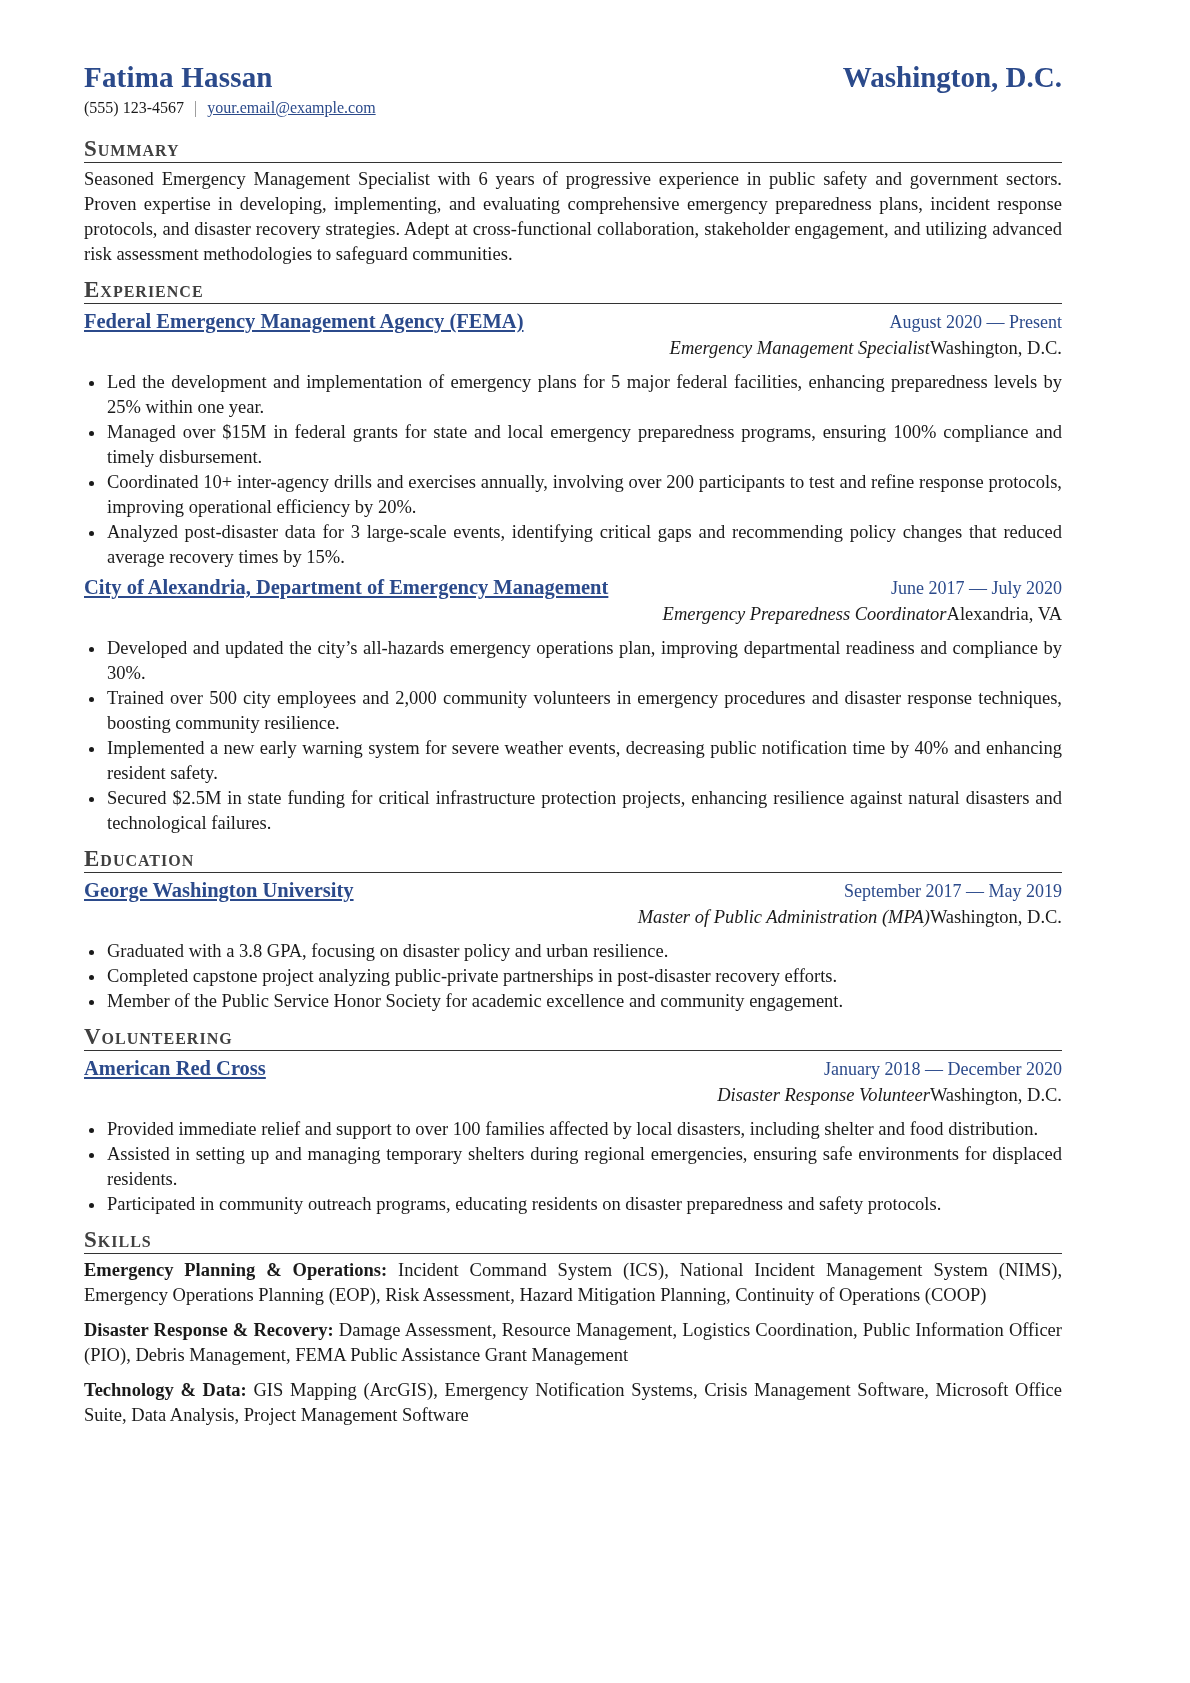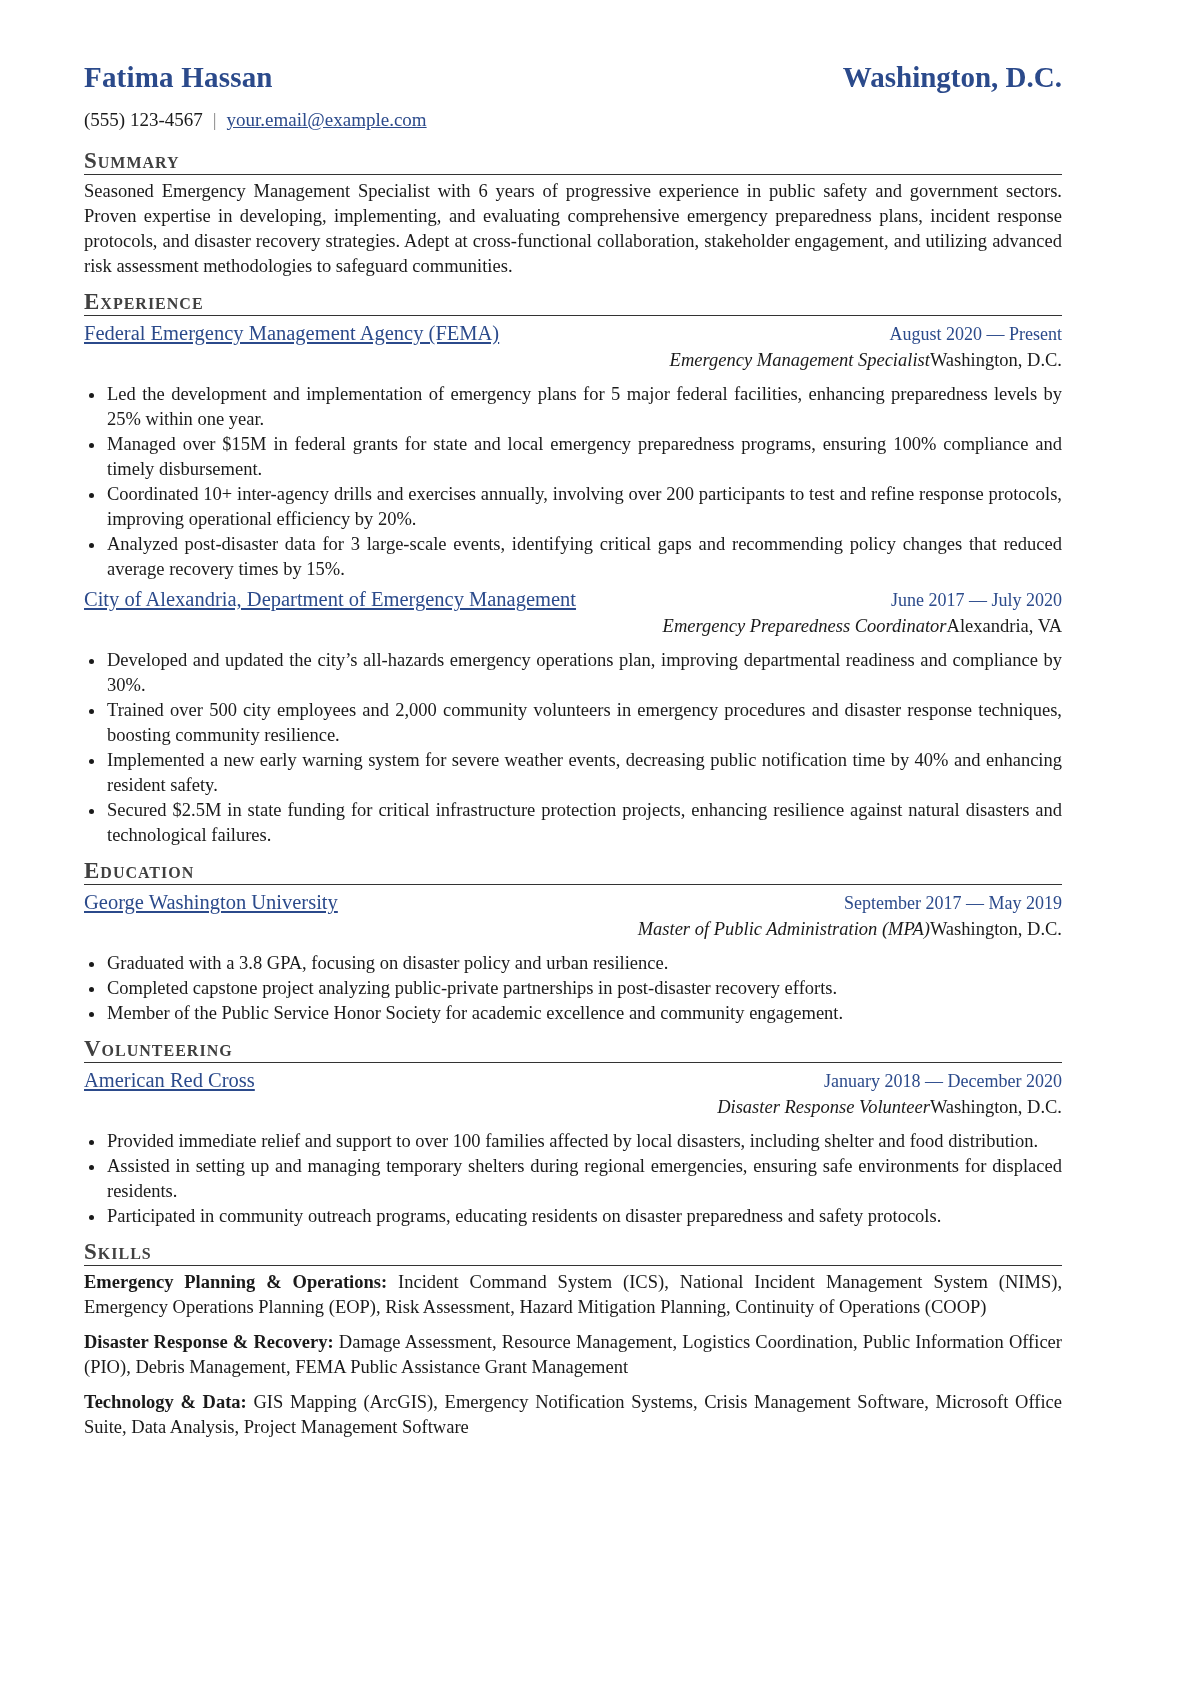--- a/index.html
+++ b/index.html
@@ -9,33 +9,33 @@
       color: #1a1a1a;
     }
     .page {
       position: absolute; left: 84px; top: 58px; width: 978px;
       font-family: "Liberation Serif", "DejaVu Serif", serif;
       font-size: 18.5px; line-height: 25px;
     }
     .header-row { display: flex; justify-content: space-between; align-items: baseline; }
     .name { font-size: 29px; font-weight: bold; color: #2b4a8b; line-height: 38px; letter-spacing: 0.2px; }
     .hloc { font-size: 29px; font-weight: bold; color: #2b4a8b; line-height: 38px; }
-    .contact { margin-top: 12px; font-size: 19px; line-height: 24px; }
+    .contact { margin-top: 0; font-size: 16px; line-height: 24px; }
     .contact .sep { color: #888; margin: 0 10px; }
     .contact a { color: #2b4a8b; text-decoration: underline; }
     .section-title {
       font-variant: small-caps; font-weight: bold; color: #404040;
       font-size: 23px; line-height: 26px; letter-spacing: 1px;
       border-bottom: 1.5px solid #333;
       padding-bottom: 0; margin-top: 10px; margin-bottom: 4px;
     }
     .section-title.first { margin-top: 16px; }
     .summary { text-align: justify; hyphens: auto; }
     .entry-head { display: flex; justify-content: space-between; align-items: baseline; margin-top: 4px; }
-    .org { font-weight: normal; color: #2b4a8b; text-decoration: underline; font-size: 20.5px; line-height: 26px; }
+    .org { font-weight: bold; color: #2b4a8b; text-decoration: underline; font-size: 20.5px; line-height: 26px; }
     .dates { color: #2b4a8b; font-size: 18px; }
     .entry-sub { display: flex; justify-content: flex-end; align-items: baseline; line-height: 27px; }
     .role { font-style: italic; }
     .loc { }
     ul.bullets { list-style: none; margin: 8px 0 0 0; padding: 0; }
     ul.bullets li {
       position: relative; padding-left: 23px; text-align: justify;
       line-height: 25px;
     }
     ul.bullets li .dot {

